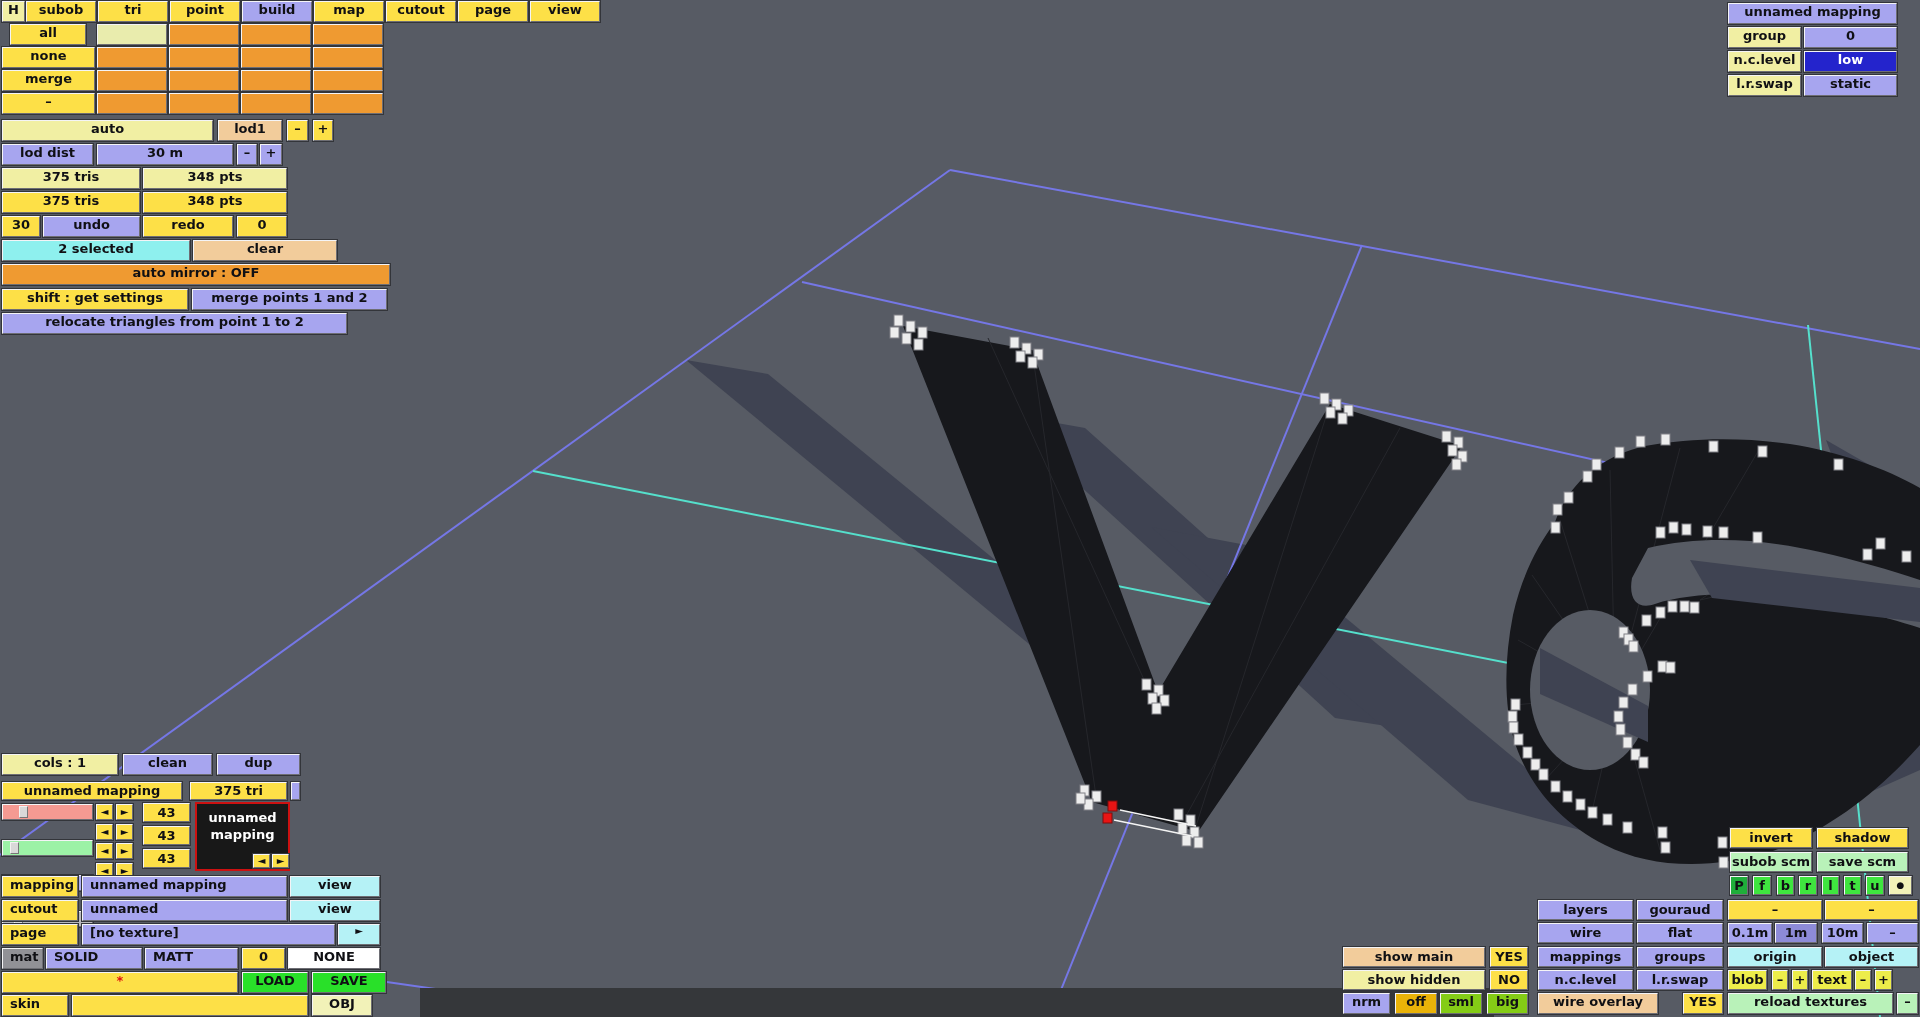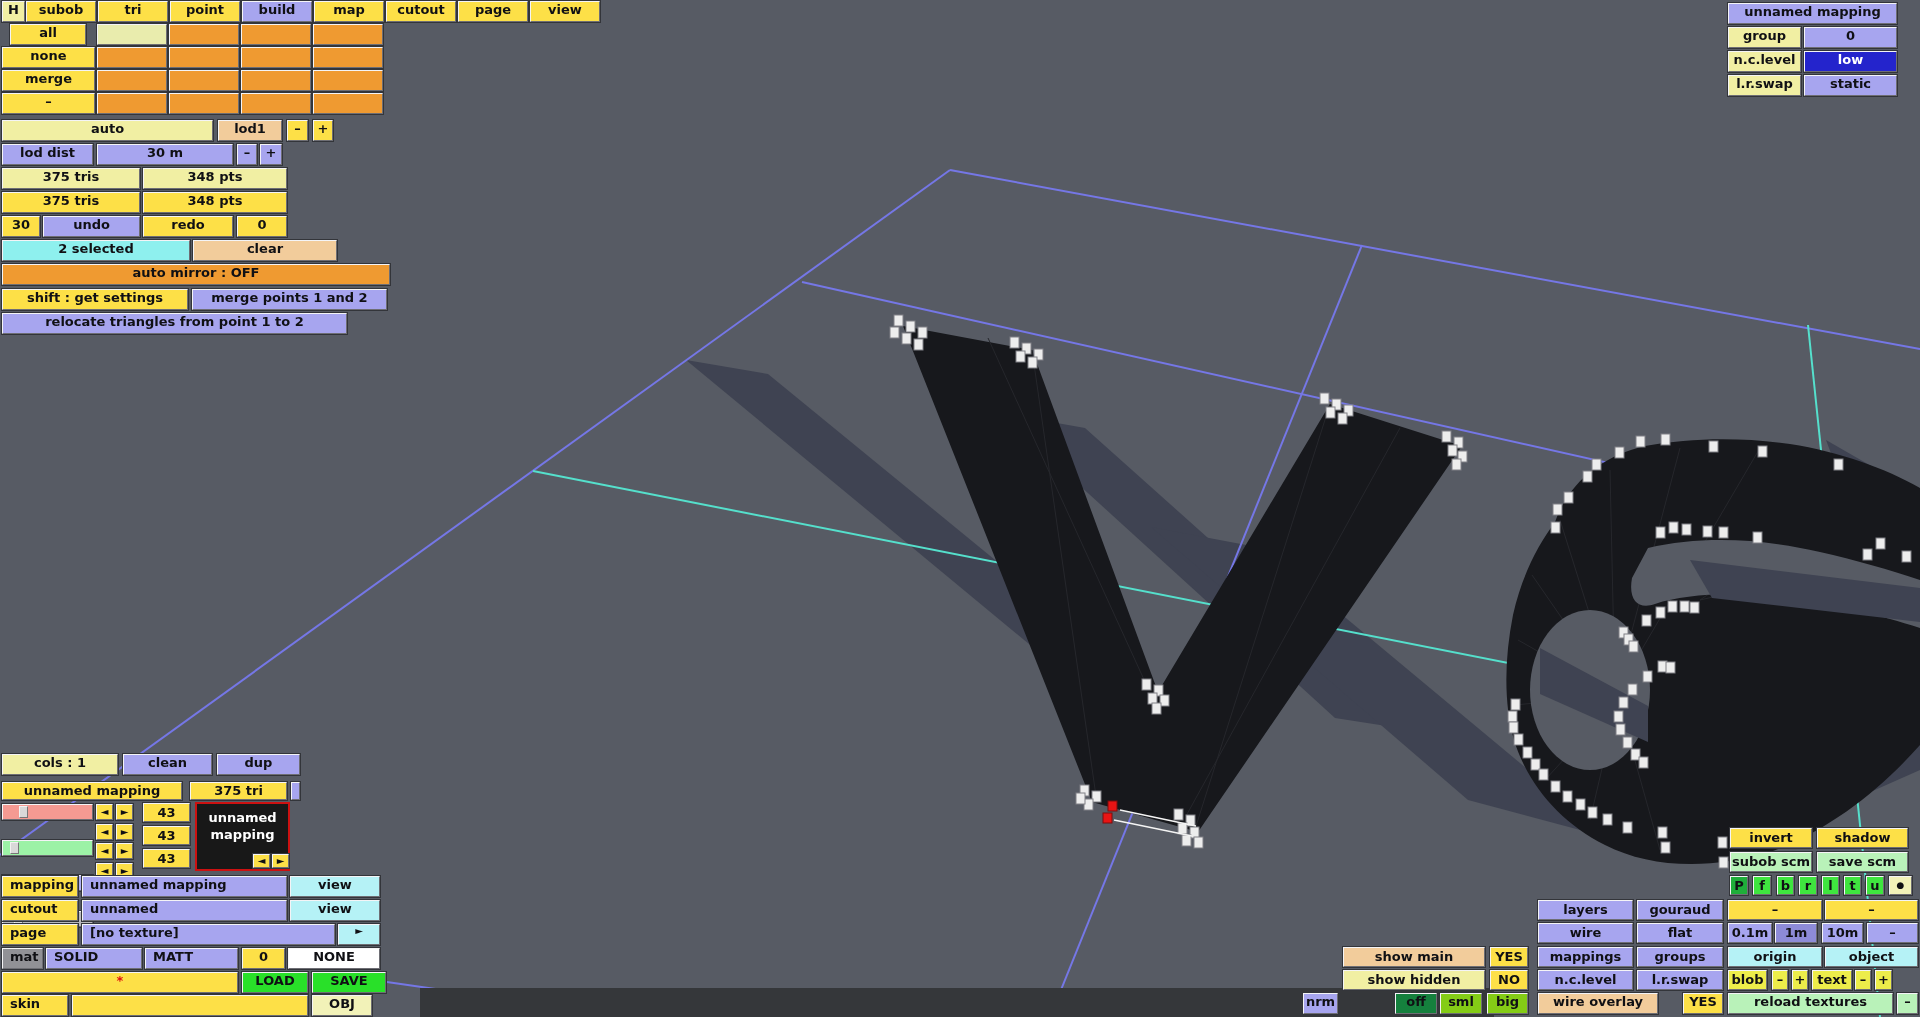--- a/index.html
+++ b/index.html
@@ -9,21 +9,21 @@
   #scene{position:absolute;left:0;top:0;width:1920px;height:1017px;}
   #statusbar{position:absolute;left:420px;top:988px;width:1074px;height:29px;background:#35373a;}
   .c{position:absolute;box-sizing:border-box;height:21px;line-height:19px;
      font:bold 13px "DejaVu Sans",sans-serif;color:#101014;text-align:center;
      border:1px solid;border-color:#f4f4f6 #6e6e74 #6e6e74 #f4f4f6;
      box-shadow:0 0 0 1px #33353a;white-space:nowrap;overflow:hidden;}
   .h20{height:20px;line-height:18px}.h19{height:19px;line-height:17px}
   .h18{height:18px;line-height:16px}.h16{height:16px;line-height:14px}.h14{height:14px;line-height:12px}
   .tl{text-align:left;padding-left:7px}
   .gy{background:#fde047}.gy2{background:#84cc16}.dkg{background:#919196}
-  .lt{background:#15803d}
+  .lt{background:#eab308}
   .pu{background:#a7a5ef}.pud{background:#8d8bd8}
   .ye{background:#f1efa3}.ye2{background:#f2f2b8}.yeb{background:#eded4a}
   .ta{background:#f2cc9b}.or{background:#ef9a31}.orp{background:#e9ecad}
   .cy{background:#8ef0ee}.cy2{background:#b5f2f6}
   .gr{background:#29e029}.grp{background:#b9f2b9}.grd{background:#1fae3a}.grb{background:#3fe53f}
   .wh{background:#ffffff}
   .blu{background:#2424cc;color:#ffffff}
   .prev{background:#181818;border:2px solid #cc1111;box-shadow:none;color:#fff;
         font:bold 13px "DejaVu Sans",sans-serif;text-align:center;}
   .star{color:#e01010}
@@ -342,20 +342,20 @@
 <div class="c gy h20" style="left:1490px;top:970px;width:38px">NO</div>
 <div class="c pu h20" style="left:1538px;top:970px;width:95px">n.c.level</div>
 <div class="c pu h20" style="left:1637px;top:970px;width:86px">l.r.swap</div>
 <div class="c yeb h20" style="left:1728px;top:970px;width:39px">blob</div>
 <div class="c yeb h20" style="left:1772px;top:970px;width:16px">–</div>
 <div class="c yeb h20" style="left:1792px;top:970px;width:16px">+</div>
 <div class="c yeb h20" style="left:1812px;top:970px;width:40px">text</div>
 <div class="c yeb h20" style="left:1855px;top:970px;width:16px">–</div>
 <div class="c yeb h20" style="left:1875px;top:970px;width:17px">+</div>
 
-<div class="c pu" style="left:1303px;top:993px;width:35px">nrm</div>
+<div class="c pu" style="left:1343px;top:993px;width:47px">nrm</div>
 <div class="c lt" style="left:1395px;top:993px;width:42px">off</div>
 <div class="c gy2" style="left:1440px;top:993px;width:42px">sml</div>
 <div class="c gy2" style="left:1487px;top:993px;width:41px">big</div>
 <div class="c ta" style="left:1538px;top:993px;width:120px">wire overlay</div>
 <div class="c gy" style="left:1683px;top:993px;width:40px">YES</div>
 <div class="c grp" style="left:1728px;top:993px;width:165px">reload textures</div>
 <div class="c grp" style="left:1897px;top:993px;width:21px">–</div>
 
 </body></html>

